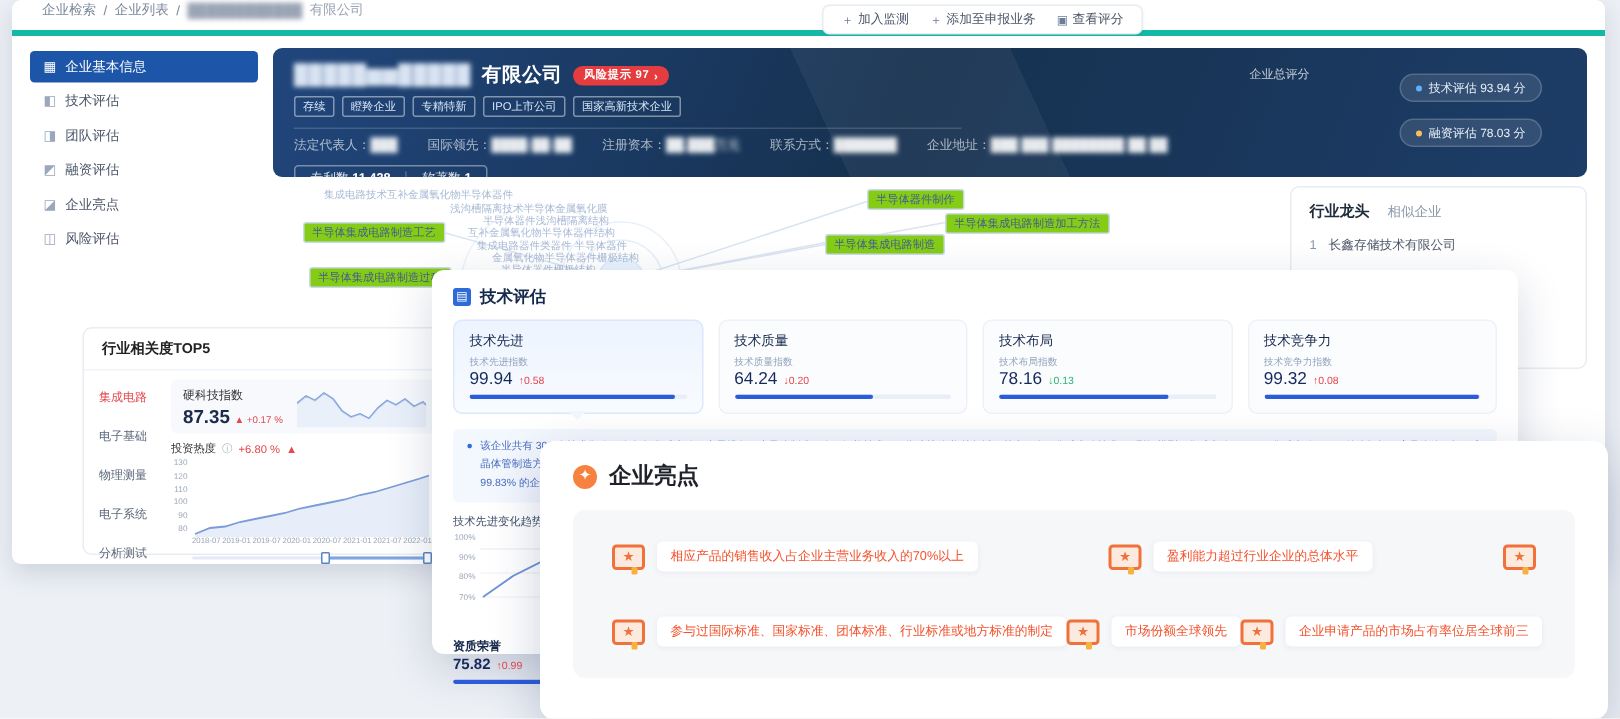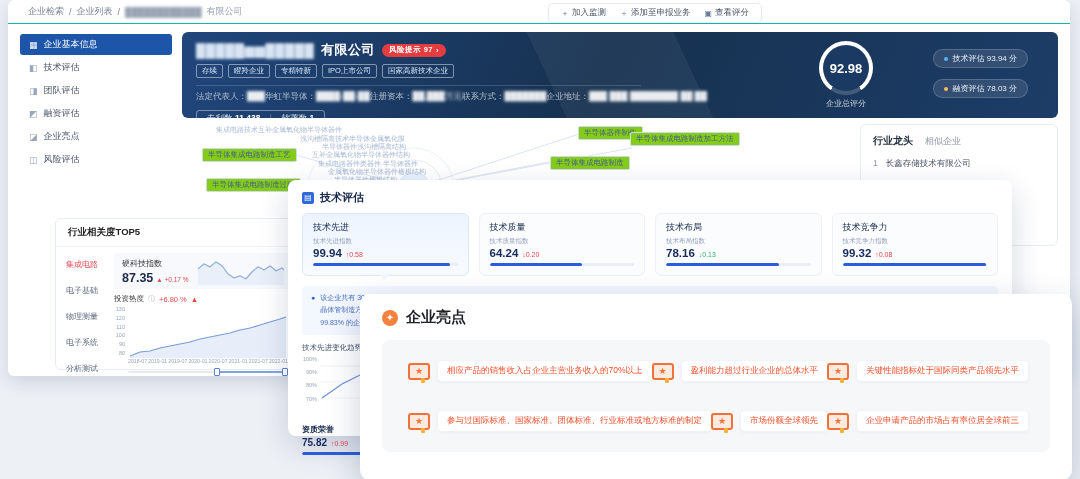--- a/index.html
+++ b/index.html
@@ -4,21 +4,21 @@
 <style>
   *{box-sizing:border-box;margin:0;padding:0}
   html,body{width:1080px;height:479px;overflow:hidden}
   body{background:#edf0f5;font-family:"Liberation Sans","DejaVu Sans",sans-serif;position:relative;color:#333}
   .win{position:absolute;background:#fff}
   .win-back{left:8px;top:0;width:1062px;height:376px;border-radius:6px;box-shadow:0 6px 18px rgba(20,40,90,.15);z-index:1}
   .win-tech{left:288px;top:180px;width:724px;height:256px;border-radius:8px;box-shadow:0 10px 30px rgba(20,40,90,.18);z-index:2;padding:10px 14px}
   .win-hl{left:360px;top:294px;width:712px;height:186px;border-radius:10px;box-shadow:0 12px 34px rgba(20,40,90,.22);z-index:3;padding:14px 22px}
 
   
-  .topbar{height:24px;border-bottom:1px solid #14b8a6;display:flex;align-items:center;padding:0 20px;position:relative}
+  .topbar{height:24px;border-bottom:4px solid #14b8a6;display:flex;align-items:flex-start;padding:0 20px;position:relative}
   .crumb{font-size:9px;color:#7a8699;display:flex;gap:5px;align-items:center}
   .crumb .cur{color:#9aa4b4}
   .blur{filter:blur(1.8px)}
   .topbar-actions{position:absolute;left:540px;top:3px;display:flex;gap:14px;border:1px solid #e8ebf1;border-radius:5px;padding:3px 12px;background:#fff;box-shadow:0 1px 3px rgba(20,40,90,.05)}
   .tb-btn{font-size:8.5px;color:#4a5568;display:flex;align-items:center;gap:3px;cursor:pointer;white-space:nowrap}
   .tb-btn .ic{color:#6a7c97;font-size:8px}
 
   
   .sidebar{position:absolute;left:12px;top:34px;width:152px;display:flex;flex-direction:column;gap:2px}
   .side-item{height:21px;display:flex;align-items:center;gap:6px;padding:0 9px;font-size:9px;color:#4a5568;border-radius:3px;cursor:pointer}
@@ -29,21 +29,21 @@
   
   .hero{position:absolute;left:174px;top:32px;width:876px;height:86px;border-radius:6px;color:#fff;padding:9px 14px;
     background:linear-gradient(112deg,#21467c 0%,#16314f 48%,#1d3d68 100%);overflow:hidden}
   .hero:before{content:"";position:absolute;inset:0;background:linear-gradient(65deg,transparent 42%,rgba(255,255,255,.05) 42%,rgba(255,255,255,.05) 58%,transparent 58%)}
   .hero-name{font-size:13px;font-weight:bold;letter-spacing:.5px;display:flex;align-items:center;gap:7px;position:relative}
   .hero-name .redact{color:#d9e4f3}
   .risk-badge{background:#e53c40;border-radius:9px;font-size:7.5px;font-weight:bold;padding:1.5px 7px;display:flex;align-items:center;gap:3px;cursor:pointer}
   .tags{display:flex;gap:5px;margin-top:5px;position:relative}
   .tag{font-size:7.5px;color:#d8e6f8;border:1px solid rgba(255,255,255,.45);border-radius:2px;padding:1px 5px;white-space:nowrap}
   .hero-div{width:445px;border-top:1px solid rgba(255,255,255,.16);margin:7px 0 5px;position:relative}
-  .info-row{display:flex;font-size:8.5px;color:rgba(255,255,255,.62);position:relative;white-space:nowrap}
+  .info-row{display:flex;gap:20px;font-size:8.5px;color:rgba(255,255,255,.62);position:relative;white-space:nowrap}
   .info-row .v{color:rgba(255,255,255,.9);filter:blur(1.8px)}
   .stat-pill{margin-top:7px;display:inline-flex;align-items:center;gap:8px;border:1px solid rgba(255,255,255,.4);border-radius:3px;padding:2px 10px;font-size:8.5px;color:rgba(255,255,255,.85);position:relative}
   .stat-pill b{color:#fff}
   .stat-sep{color:rgba(255,255,255,.35)}
   .gauge-wrap{position:absolute;right:185px;top:9px;text-align:center}
   .gauge{width:54px;height:54px;border-radius:50%;background:conic-gradient(from 215deg,#fff 0 290deg,rgba(255,255,255,.18) 290deg 360deg);display:flex;align-items:center;justify-content:center;margin:0 auto}
   .gauge-inner{width:46px;height:46px;border-radius:50%;background:#1a3a64;display:flex;align-items:center;justify-content:center;font-size:13px;font-weight:bold}
   .gauge-label{font-size:8px;color:rgba(255,255,255,.75);margin-top:3px}
   .score-pills{position:absolute;right:30px;top:17px;display:flex;flex-direction:column;gap:11px}
   .score-pill{background:rgba(255,255,255,.1);border:1px solid rgba(255,255,255,.18);border-radius:10px;padding:3px 10px;font-size:8px;color:#e9f1fb;display:flex;align-items:center;gap:5px;white-space:nowrap}
@@ -93,21 +93,21 @@
   .tech-head{display:flex;align-items:center;gap:6px}
   .tech-ico{width:12px;height:12px;border-radius:2px;background:#2f6bd8;color:#fff;font-size:8px;display:flex;align-items:center;justify-content:center}
   .tech-title{font-size:11px;font-weight:bold;color:#15294d}
   .metrics{display:flex;gap:10px;margin-top:8px}
   .metric{flex:1;background:#fbfcfe;border:1px solid #eef1f7;border-radius:6px;padding:7px 10px 9px;position:relative;cursor:pointer}
   .metric.active{background:linear-gradient(180deg,#edf4ff,#f8fbff);border-color:#dce8fa}
   .metric.active:after{content:"";position:absolute;left:50%;bottom:-11px;margin-left:-6px;border:6px solid transparent;border-top-color:#f1f7ff}
   .m-name{font-size:9px;font-weight:normal;color:#16294c}
   .m-sub{font-size:6.5px;color:#93a3bd;margin-top:3px}
   .m-valrow{margin-top:1px;display:flex;align-items:baseline}
-  .m-val{font-size:11.5px;font-weight:bold;color:#142a5c}
+  .m-val{font-size:11.5px;font-weight:normal;color:#142a5c}
   .m-delta{font-size:7px;margin-left:4px}
   .up{color:#e5484d}.down{color:#2bb673}.downred{color:#e5484d}
   .m-bar{height:3px;background:#e9eef7;border-radius:2px;margin-top:4px;overflow:hidden}
   .m-fill{height:100%;border-radius:2px;background:#2b5cd9}
   .summary{margin-top:10px;background:#f3f7fe;border-radius:4px;padding:6px 9px;font-size:7px;line-height:1.75;color:#4a6fc0;display:flex;gap:5px}
   .summary .bt{color:#2f6bd8}
   .charts{display:flex;margin-top:8px;gap:16px}
   .c-title{font-size:7.5px;color:#42506b;white-space:nowrap}
   .c1{width:240px}
   .c1-body{display:flex;margin-top:3px}
@@ -207,34 +207,31 @@
     <div class="tags">
       <span class="tag">存续</span>
       <span class="tag">瞪羚企业</span>
       <span class="tag">专精特新</span>
       <span class="tag">IPO上市公司</span>
       <span class="tag">国家高新技术企业</span>
     </div>
     <div class="hero-div"></div>
     <div class="info-row">
       <span><span>法定代表人：</span><span class="v">███</span></span>
-      <span><span>华虹半导体：</span><span class="v">████-██-██</span></span>
+      <span><span>国际领先：</span><span class="v">████-██-██</span></span>
       <span><span>注册资本：</span><span class="v">██,███万元</span></span>
       <span><span>联系方式：</span><span class="v">███████</span></span>
       <span><span>企业地址：</span><span class="v">███ ███ ████████ ██ ██</span></span>
     </div>
     <div class="stat-pill">
       <span><span>专利数</span> <b>11,438</b></span>
       <span class="stat-sep">│</span>
       <span><span>软著数</span> <b>1</b></span>
     </div>
     <div class="gauge-wrap">
-      <div class="gauge">
-        <div class="gauge-inner">92.98</div>
-      </div>
       <div class="gauge-label">企业总评分</div>
     </div>
     <div class="score-pills">
       <span class="score-pill">
         <span class="dot dot-blue"></span>
         <span>技术评估 93.94 分</span>
       </span>
       <span class="score-pill">
         <span class="dot dot-orange"></span>
         <span>融资评估 78.03 分</span>
@@ -261,21 +258,21 @@
     <span class="g-faint" style="left:140px;top:22px">半导体器件浅沟槽隔离结构</span>
     <span class="g-faint" style="left:130px;top:30px">互补金属氧化物半导体器件结构</span>
     <span class="g-faint" style="left:136px;top:39px">集成电路器件类器件 半导体器件</span>
     <span class="g-faint" style="left:146px;top:47px">金属氧化物半导体器件栅极结构</span>
     <span class="g-faint" style="left:152px;top:55px">半导体器件栅极结构</span>
     <span class="g-faint" style="left:160px;top:63px">互补金属氧化物半导体</span>
     <span class="g-faint" style="left:420px;top:62px">互补金属氧化物半导体集成电路制造方法</span>
     <span class="g-box" style="left:20px;top:28px">半导体集成电路制造工艺</span>
     <span class="g-box" style="left:24px;top:58px">半导体集成电路制造过程</span>
     <span class="g-box" style="left:396px;top:6px">半导体器件制作</span>
-    <span class="g-box" style="left:448px;top:12px">半导体集成电路制造加工方法</span>
+    <span class="g-box" style="left:448px;top:22px">半导体集成电路制造加工方法</span>
     <span class="g-box" style="left:368px;top:36px">半导体集成电路制造</span>
     <span class="g-center" style="left:208px;top:61px">主要技术</span>
   </div>
 
   <div class="ind">
     <div class="ind-tabs">
       <span class="ind-tab on">行业龙头</span>
       <span class="ind-tab">相似企业</span>
     </div>
     <div class="ind-item">
@@ -485,21 +482,20 @@
       <div class="hl-item">
         <span class="cert">
             <span class="st">★</span>
           </span>
         <span class="hl-pill">盈利能力超过行业企业的总体水平</span>
       </div>
       <div class="hl-item">
         <span class="cert">
             <span class="st">★</span>
           </span>
-        <span class="hl-pill">关键性能指标处于国际同类产品领先水平</span>
       </div>
     </div>
     <div class="hl-row">
       <div class="hl-item">
         <span class="cert">
             <span class="st">★</span>
           </span>
         <span class="hl-pill">参与过国际标准、国家标准、团体标准、行业标准或地方标准的制定</span>
       </div>
       <div class="hl-item">

